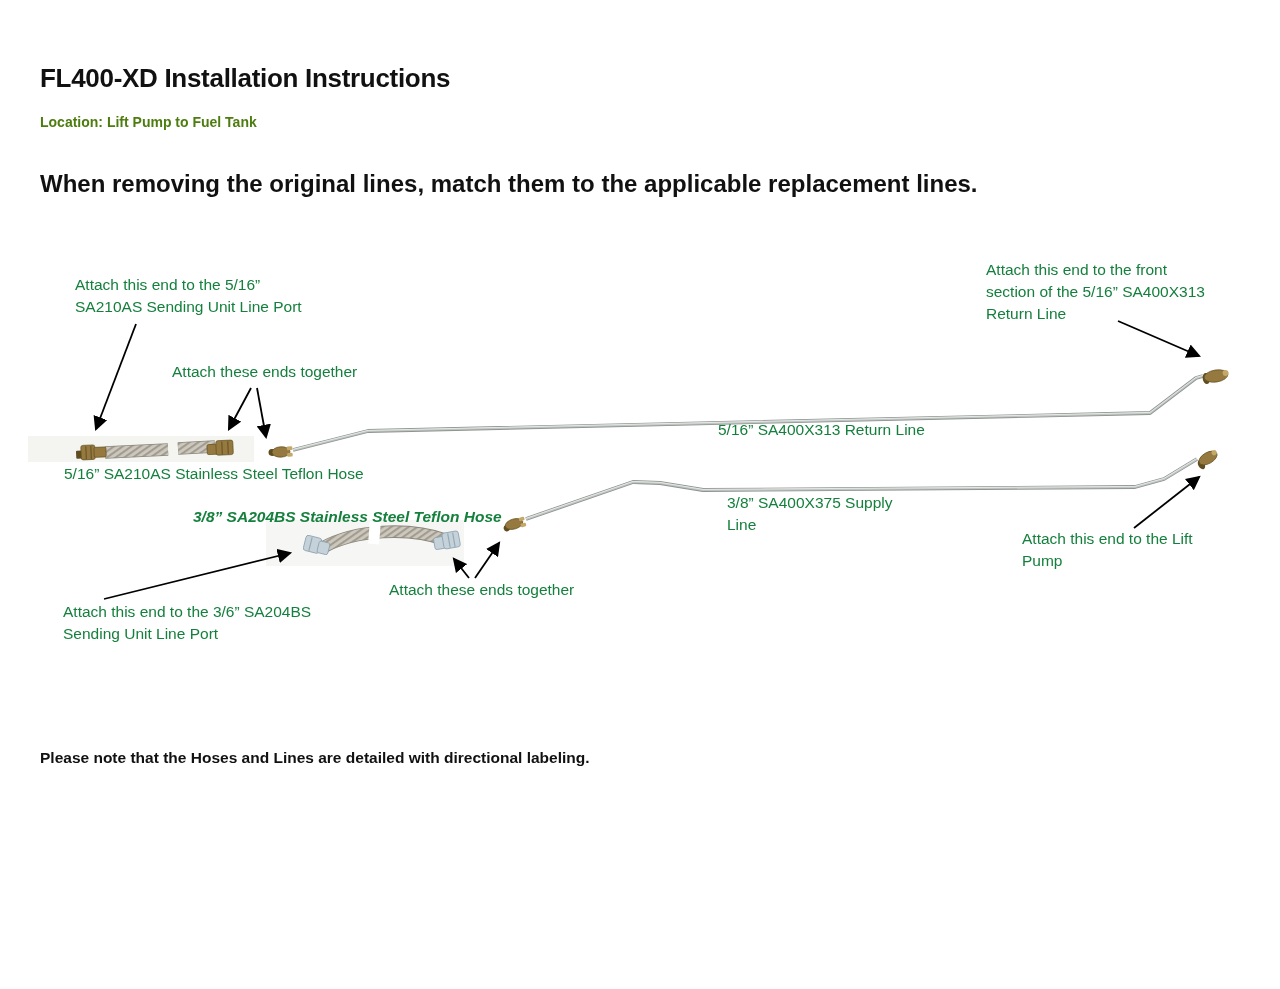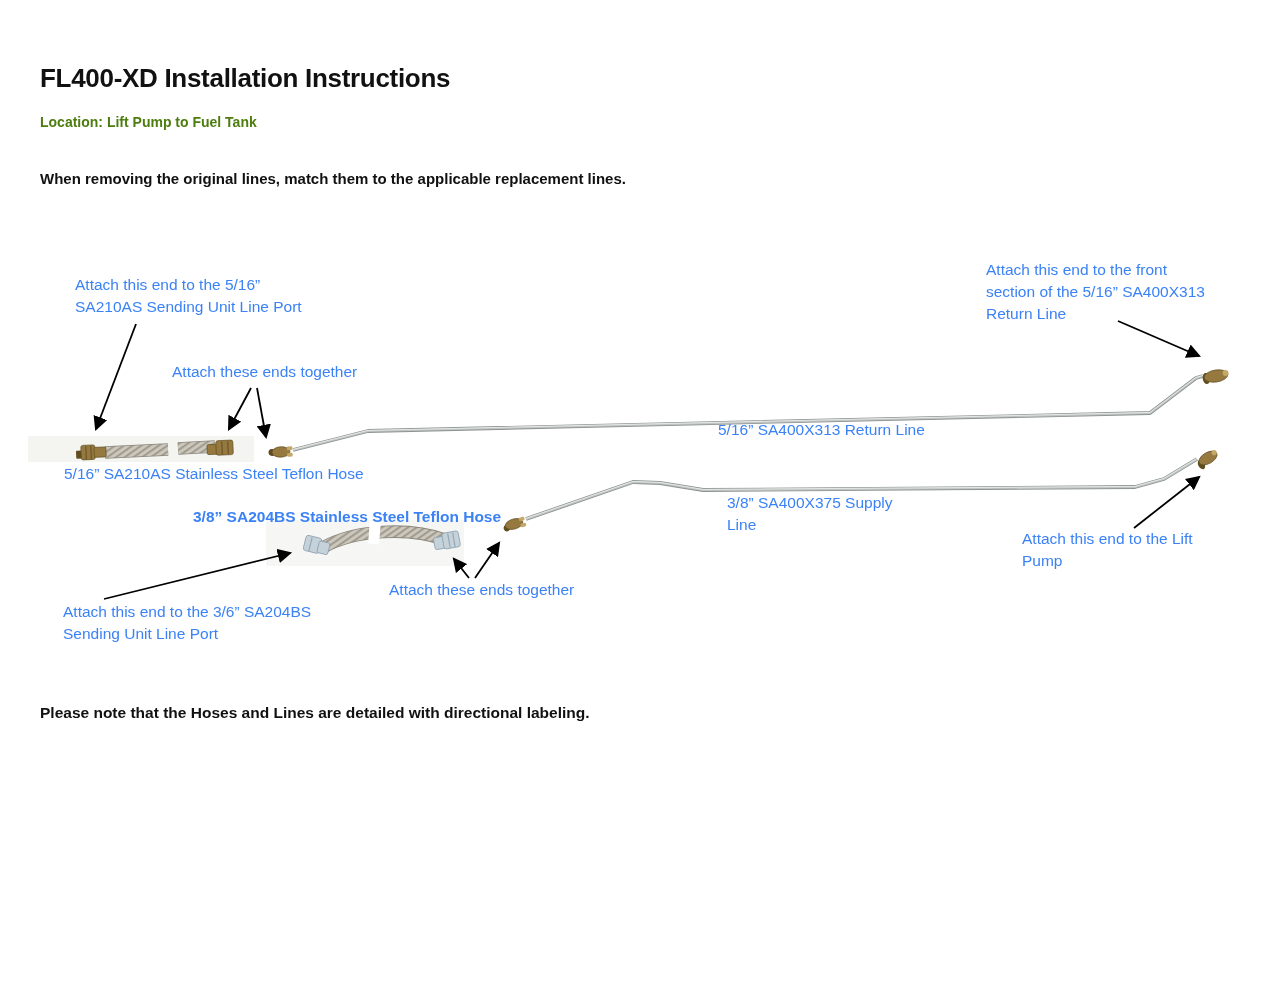--- a/index.html
+++ b/index.html
@@ -16,30 +16,30 @@
     left:40px;top:63px;
     font-size:26px;font-weight:bold;letter-spacing:-0.3px;
     white-space:nowrap;color:#111;
   }
   #location{
     left:40px;top:114px;
     font-size:14px;font-weight:bold;white-space:nowrap;color:#4d7c0f;
   }
   #intro{
     left:40px;top:170px;
-    font-size:15px;font-weight:bold;white-space:nowrap;color:#111;
+    font-size:24px;font-weight:bold;white-space:nowrap;color:#111;
   }
   .lbl{
     position:absolute;
     font-size:15.5px;line-height:22px;
-    color:#3b82f6;white-space:nowrap;
-  }
-  .lbl.semibold{font-weight:600;}
+    color:#15803d;white-space:nowrap;
+  }
+  .lbl.semibold{font-weight:600;font-style:italic;}
   #note{
-    left:40px;top:701px;
+    left:40px;top:746px;
     font-size:15.5px;line-height:23px;font-weight:bold;
     color:#111;white-space:nowrap;
   }
   #diagram-svg{position:absolute;left:0;top:0;}
   
   .line-base{fill:none;stroke:var(--c-line-dark,#8e9492);stroke-width:3.8;stroke-linejoin:round;}
   .line-mid{fill:none;stroke:var(--c-line,#c0c5c2);stroke-width:2.1;stroke-linejoin:round;}
   .line-hi{fill:none;stroke:var(--c-line-hi,#e9ece9);stroke-width:0.9;stroke-linejoin:round;}
   
   .hose-outline{fill:none;stroke:#8b867c;stroke-width:12.6;stroke-linecap:butt;}

